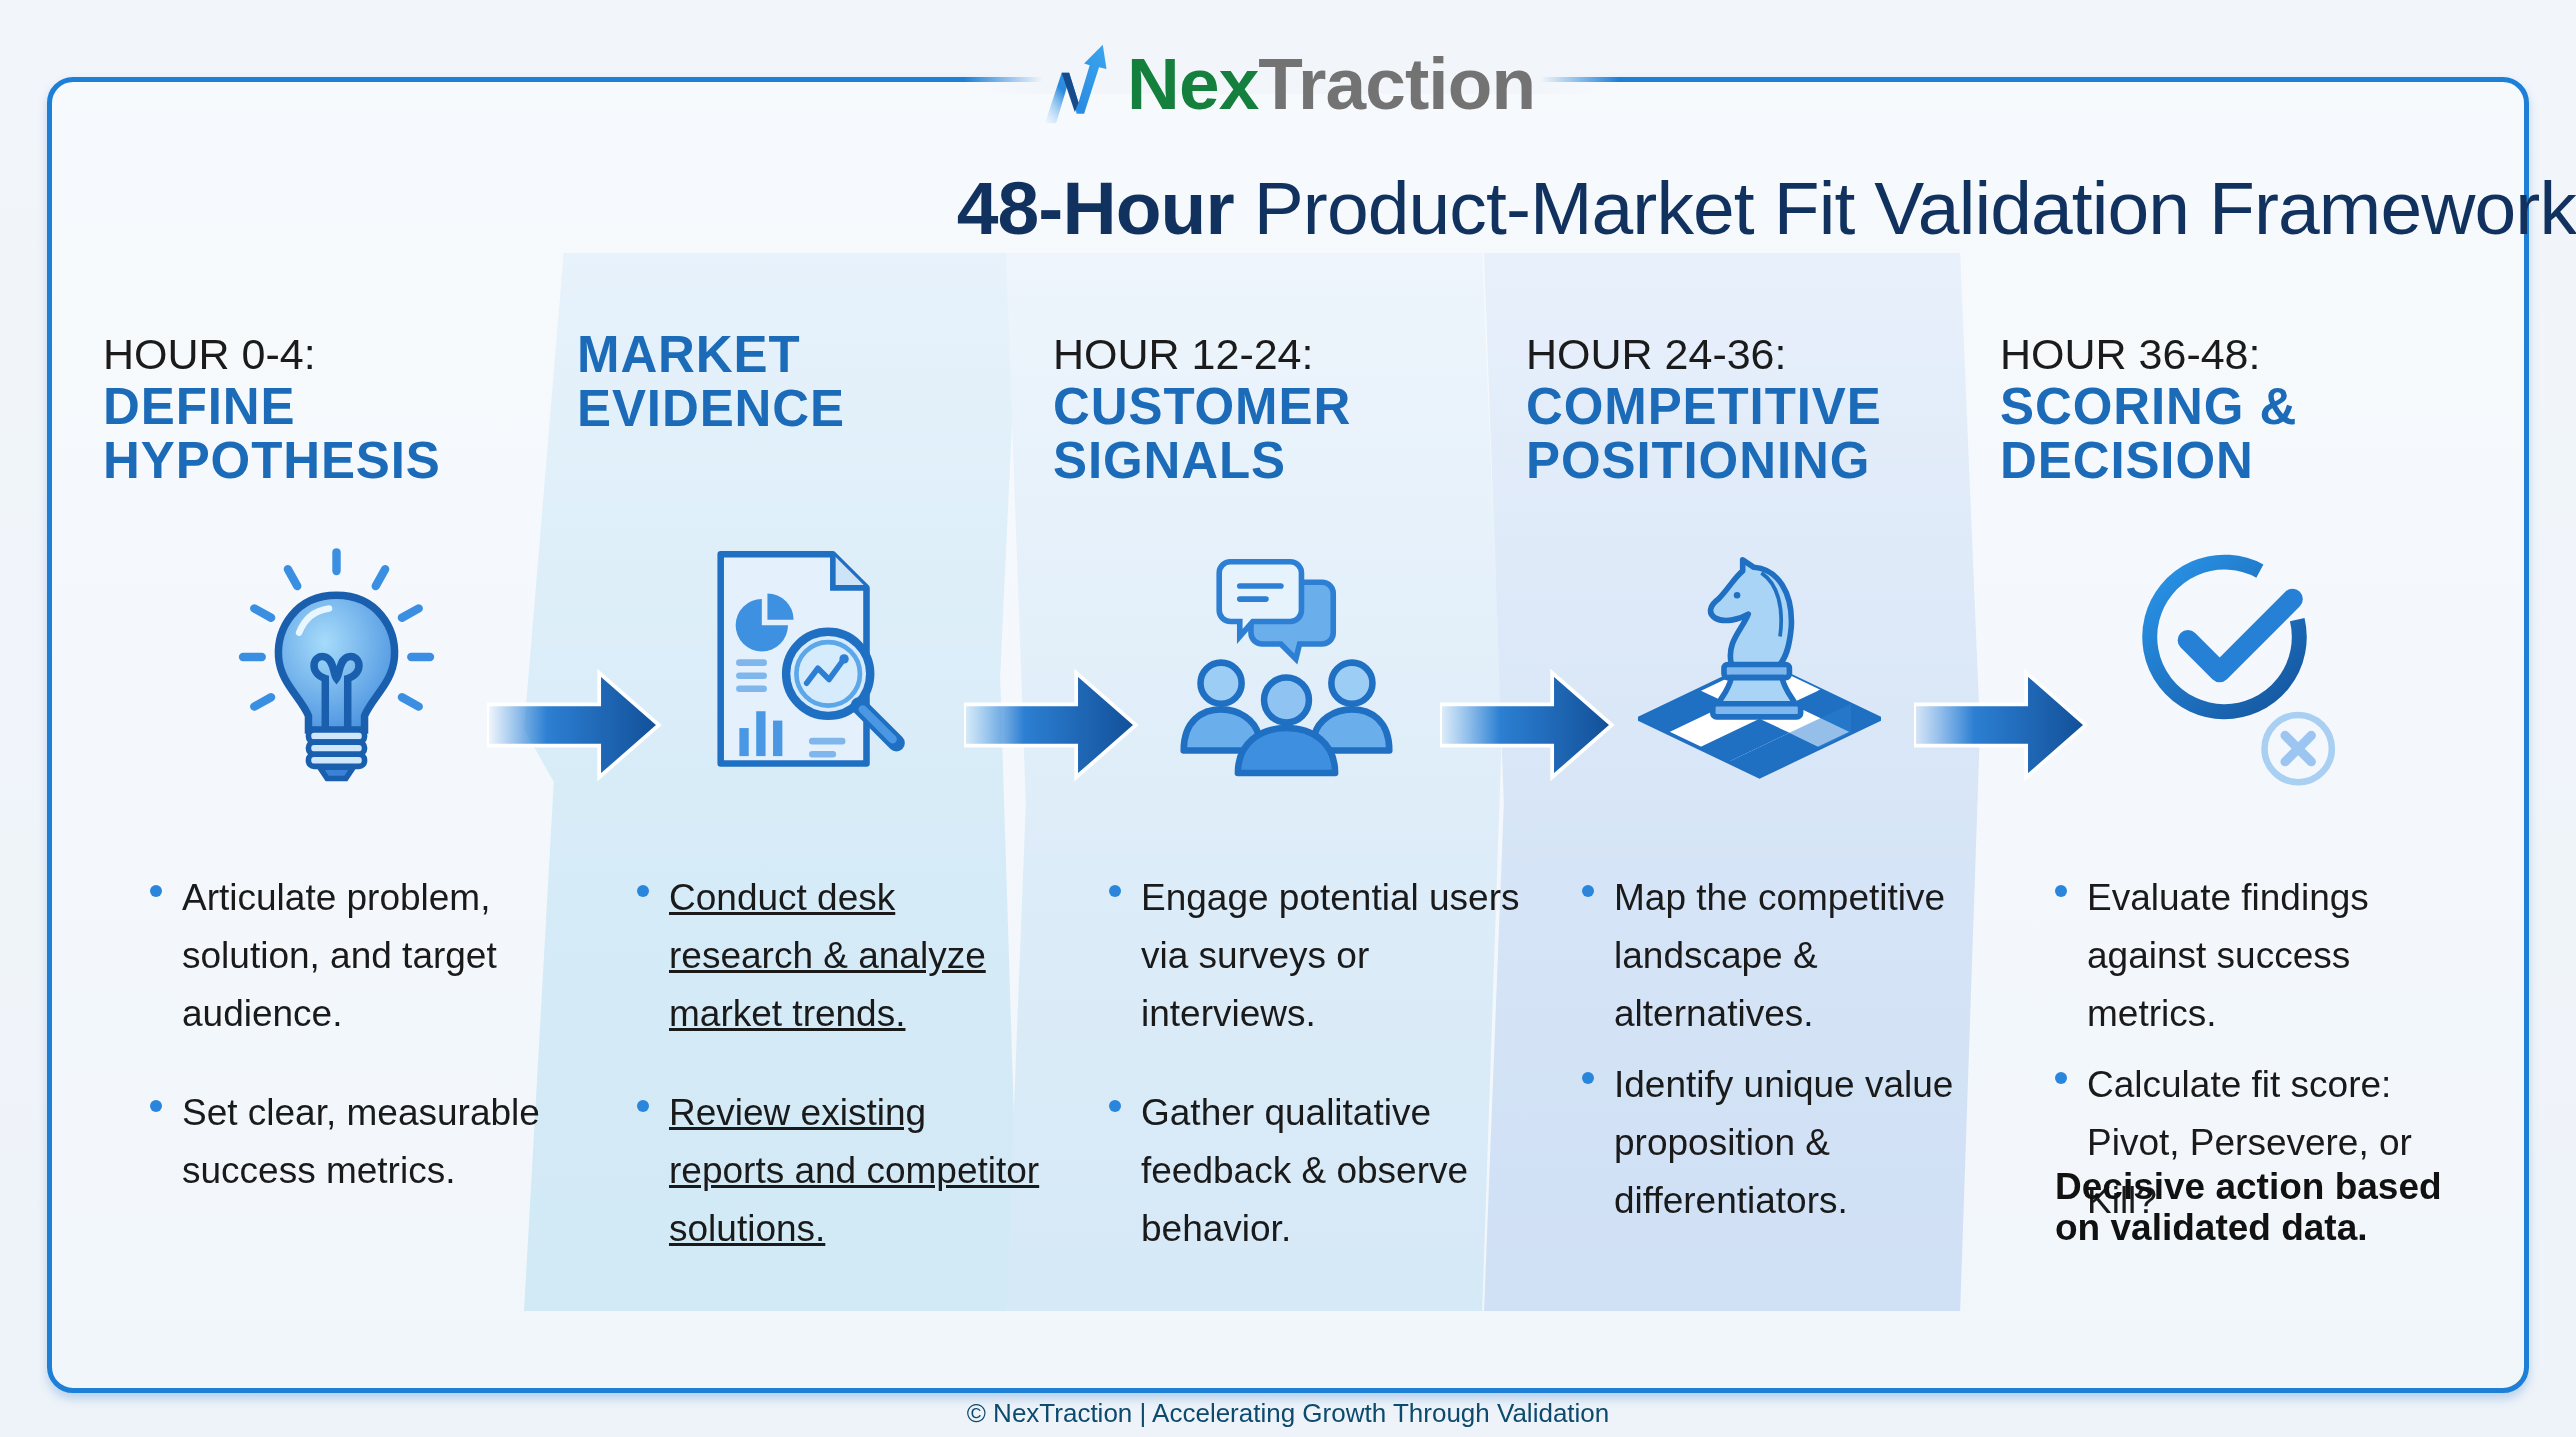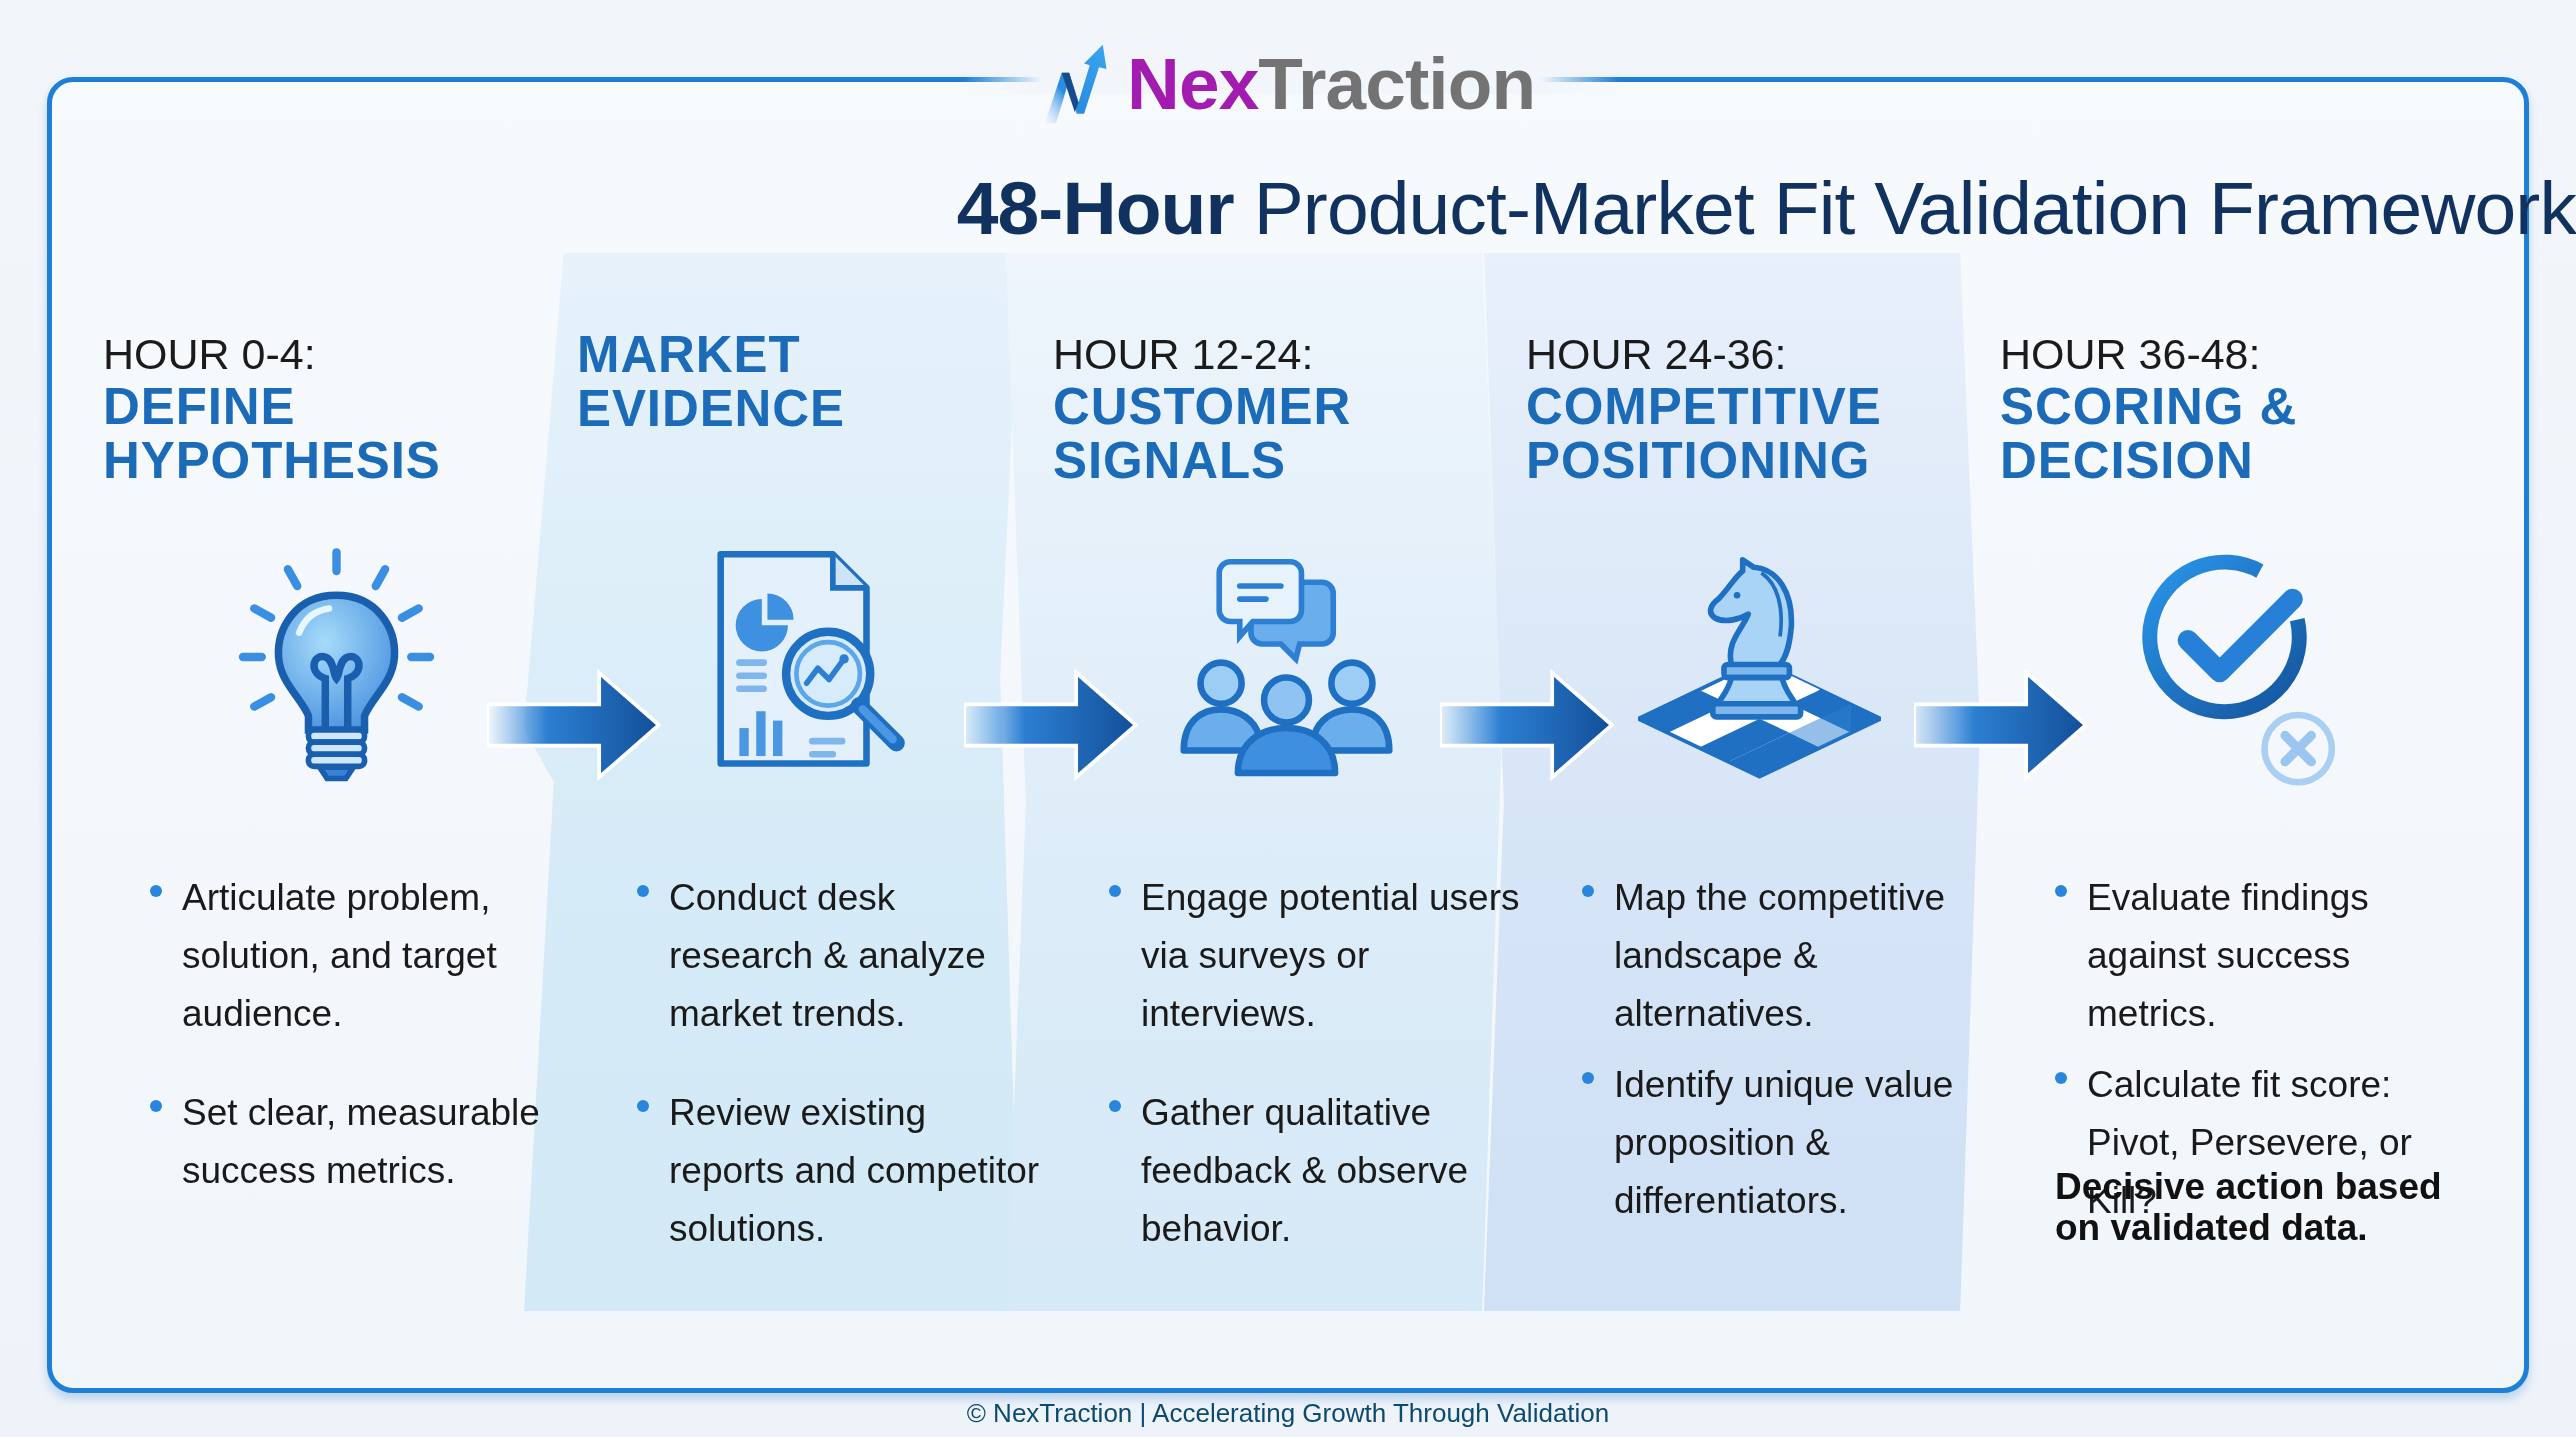--- a/index.html
+++ b/index.html
@@ -17,21 +17,21 @@
   }
   .logo-gap {
     position:absolute; left:964px; top:66px; width:655px; height:28px;
     background: linear-gradient(90deg, rgba(242,246,251,0) 0%, #f2f6fb 12%, #f2f6fb 88%, rgba(242,246,251,0) 100%);
   }
   .logo {
     position:absolute; left:0; width:2576px; top:36px; height:94px;
     display:flex; justify-content:center; align-items:center; gap:11.2px;
   }
   .logo-text { font-size:73px; font-weight:bold; letter-spacing:-0.9px; }
-  .logo-text .nex { color:#a21caf; }
+  .logo-text .nex { color:#15803d; }
   .logo-text .trac { color:#737373; }
   .title {
     position:absolute; left:0; width:2576px; top:165px; text-align:right;
     font-size:75px; color:#11325e; letter-spacing:-0.9px;
   }
   .title b { font-weight:bold; }
   .panel {
     position:absolute; top:253px; height:1058px;
   }
   .p2 { left:524px; width:496px; clip-path:polygon(8% 0,100% 0,96% 40%,100% 100%,0 100%,6% 50%,0 45%);
@@ -159,21 +159,21 @@
   <rect x="40" y="198" width="10" height="30" fill="#4a98e4"></rect>
   <rect x="58" y="180" width="10" height="48" fill="#4a98e4"></rect>
   <rect x="76" y="190" width="10" height="38" fill="#4a98e4"></rect>
   <circle cx="135" cy="140" r="45" fill="#d6ebfb" stroke="#1f6fc2" stroke-width="9"></circle>
   <circle cx="135" cy="140" r="34" fill="none" stroke="#5ca6ea" stroke-width="5"></circle>
   <polyline points="112,150 124,134 136,146 152,124" fill="none" stroke="#2c7fd2" stroke-width="6" stroke-linecap="round" stroke-linejoin="round"></polyline>
   <circle cx="152" cy="124" r="5" fill="#2c7fd2"></circle>
   <line x1="168" y1="174" x2="208" y2="214" stroke="#1f6fc2" stroke-width="18" stroke-linecap="round"></line>
   <line x1="172" y1="178" x2="204" y2="210" stroke="#4a98e4" stroke-width="9" stroke-linecap="round"></line>
 </svg>
-<ul class="bullets" style="left:637px; width:412px;">
+<ul class="bullets" style="left:637px; width:412px;text-decoration:underline;">
   <li>Conduct desk research &amp; analyze market trends.</li>
   <li>Review existing reports and competitor solutions.</li>
 </ul>
 
 <svg class="arrow" style="left:964px;" viewBox="0 0 200 120">
   <path d="M0 38 L120 38 L120 4 L184 60 L120 116 L120 82 L0 82 Z" fill="url(#ag)" stroke="#ffffff" stroke-width="4"></path>
 </svg>
 
 <div class="col" style="left:1053px;">
   <div class="hour">HOUR 12-24:</div>

